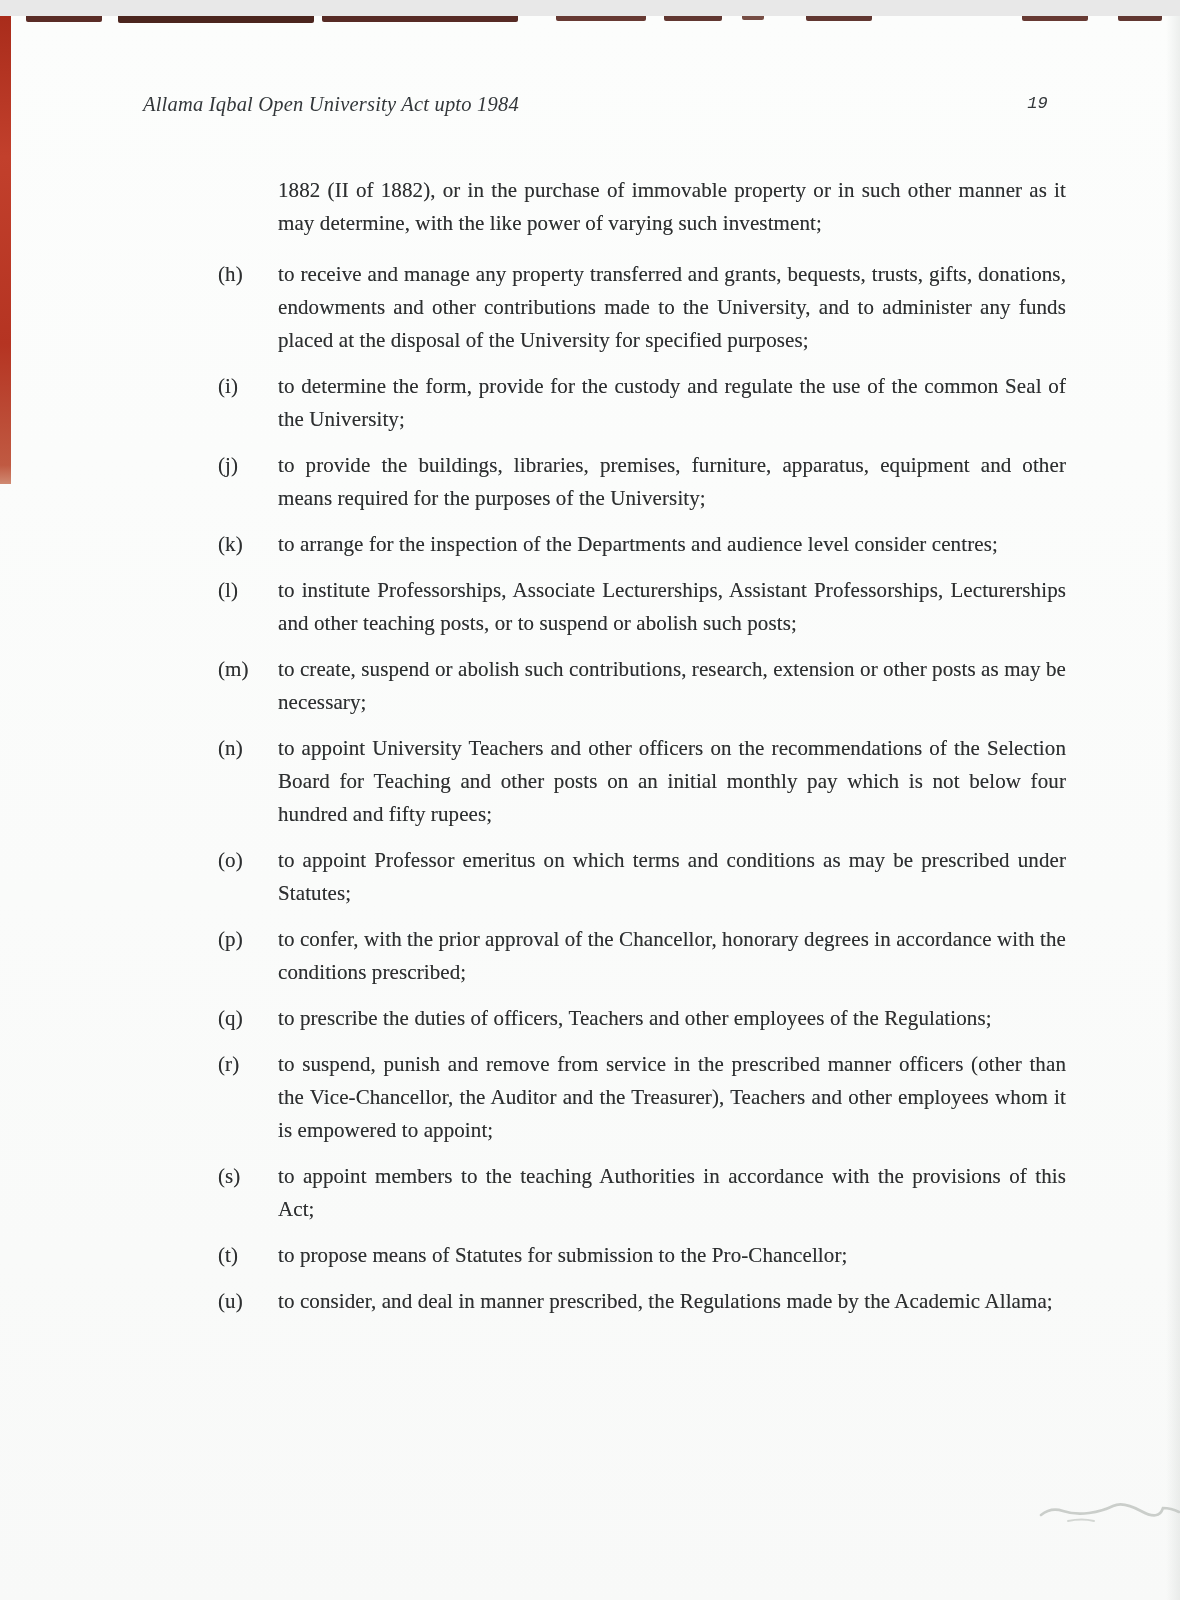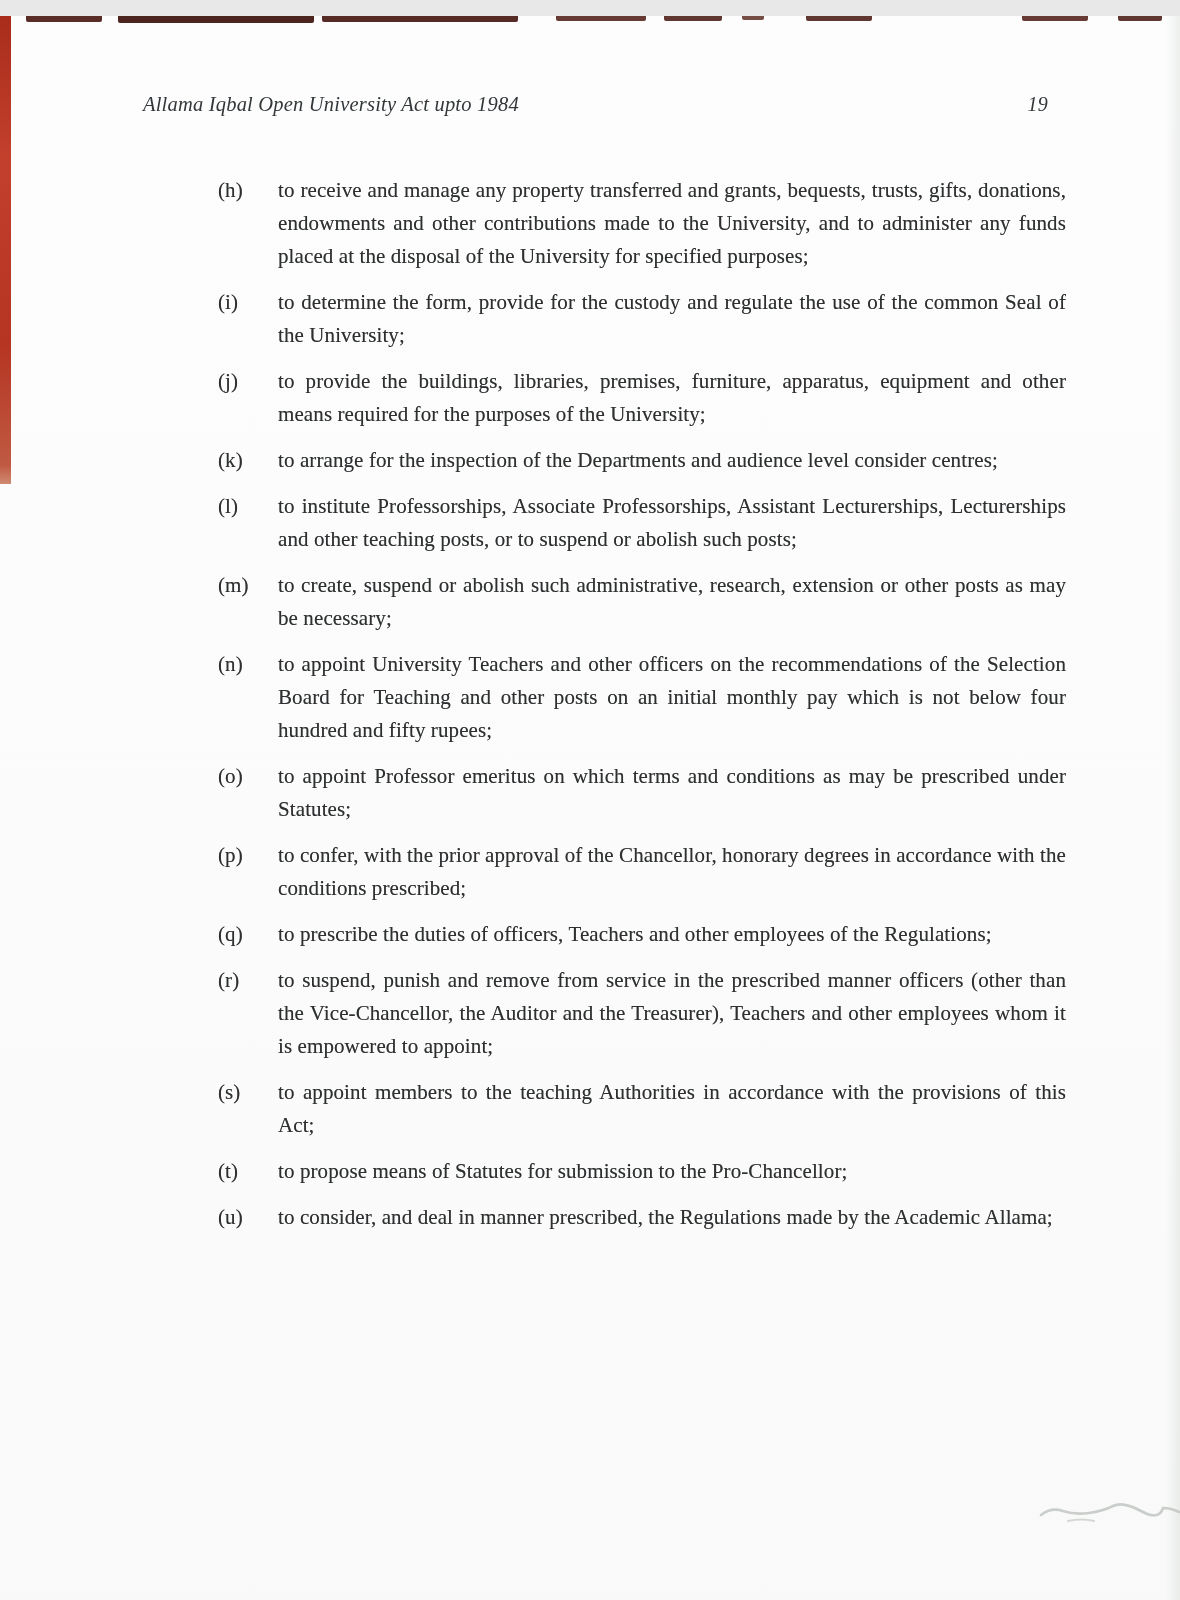--- a/index.html
+++ b/index.html
@@ -31,21 +31,21 @@
     border-top: 1px solid #5e4d26;
   }
   .squiggle { position: absolute; left: 1038px; top: 1484px; opacity: 0.85; }
 
   .header-row {
     position: absolute; top: 74px; left: 143px; right: 132px;
     display: flex; justify-content: space-between; align-items: flex-start;
     font-style: italic; font-size: 20.5px; line-height: 28px; color: #33373a;
     letter-spacing: 0.2px;
   }
-  .page-num { font-size: 20px; }
+  .page-num { font-size: 17px; font-family: Liberation Mono, monospace; }
 
   .content {
     position: absolute; top: 158px; left: 218px; width: 848px;
     font-size: 21px; line-height: 33px; letter-spacing: 0.1px;
     text-shadow: 0 0 0.4px rgba(40,42,44,0.45);
   }
   .intro {
     margin: 0 0 18px 60px;
     text-align: justify; text-align-last: left;
   }
@@ -78,20 +78,21 @@
     <path d="M3 15 q 10 -8 22 -4 t 26 2 t 24 -7 t 28 5 t 22 -3 q 8 0 16 4" fill="none" stroke="#c3c7c3" stroke-width="2.6" stroke-linecap="round"></path>
     <path d="M30 21 q 14 -3 26 0" fill="none" stroke="#cdd1cd" stroke-width="2" stroke-linecap="round"></path>
   </svg>
 
   <div class="header-row">
     <span>Allama Iqbal Open University Act upto 1984</span>
     <span class="page-num">19</span>
   </div>
 
   <div class="content">
+    <p class="intro">1882 (II of 1882), or in the purchase of immovable property or in such other manner as it may determine, with the like power of varying such investment;</p>
     <div id="clause-list">
   <div class="clause">
     <span class="lbl">(h)</span>
     <p class="txt">to receive and manage any property transferred and grants, bequests, trusts, gifts, donations, endowments and other contributions made to the University, and to administer any funds placed at the disposal of the University for specified purposes;</p>
   </div>
 
   <div class="clause">
     <span class="lbl">(i)</span>
     <p class="txt">to determine the form, provide for the custody and regulate the use of the common Seal of the University;</p>
   </div>
@@ -101,26 +102,26 @@
     <p class="txt">to provide the buildings, libraries, premises, furniture, apparatus, equipment and other means required for the purposes of the University;</p>
   </div>
 
   <div class="clause">
     <span class="lbl">(k)</span>
     <p class="txt">to arrange for the inspection of the Departments and audience level consider centres;</p>
   </div>
 
   <div class="clause">
     <span class="lbl">(l)</span>
-    <p class="txt">to institute Professorships, Associate Professorships, Assistant Lecturerships, Lecturerships and other teaching posts, or to suspend or abolish such posts;</p>
+    <p class="txt">to institute Professorships, Associate Lecturerships, Assistant Professorships, Lecturerships and other teaching posts, or to suspend or abolish such posts;</p>
   </div>
 
   <div class="clause">
     <span class="lbl">(m)</span>
-    <p class="txt">to create, suspend or abolish such administrative, research, extension or other posts as may be necessary;</p>
+    <p class="txt">to create, suspend or abolish such contributions, research, extension or other posts as may be necessary;</p>
   </div>
 
   <div class="clause">
     <span class="lbl">(n)</span>
     <p class="txt">to appoint University Teachers and other officers on the recommendations of the Selection Board for Teaching and other posts on an initial monthly pay which is not below four hundred and fifty rupees;</p>
   </div>
 
   <div class="clause">
     <span class="lbl">(o)</span>
     <p class="txt">to appoint Professor emeritus on which terms and conditions as may be prescribed under Statutes;</p>

